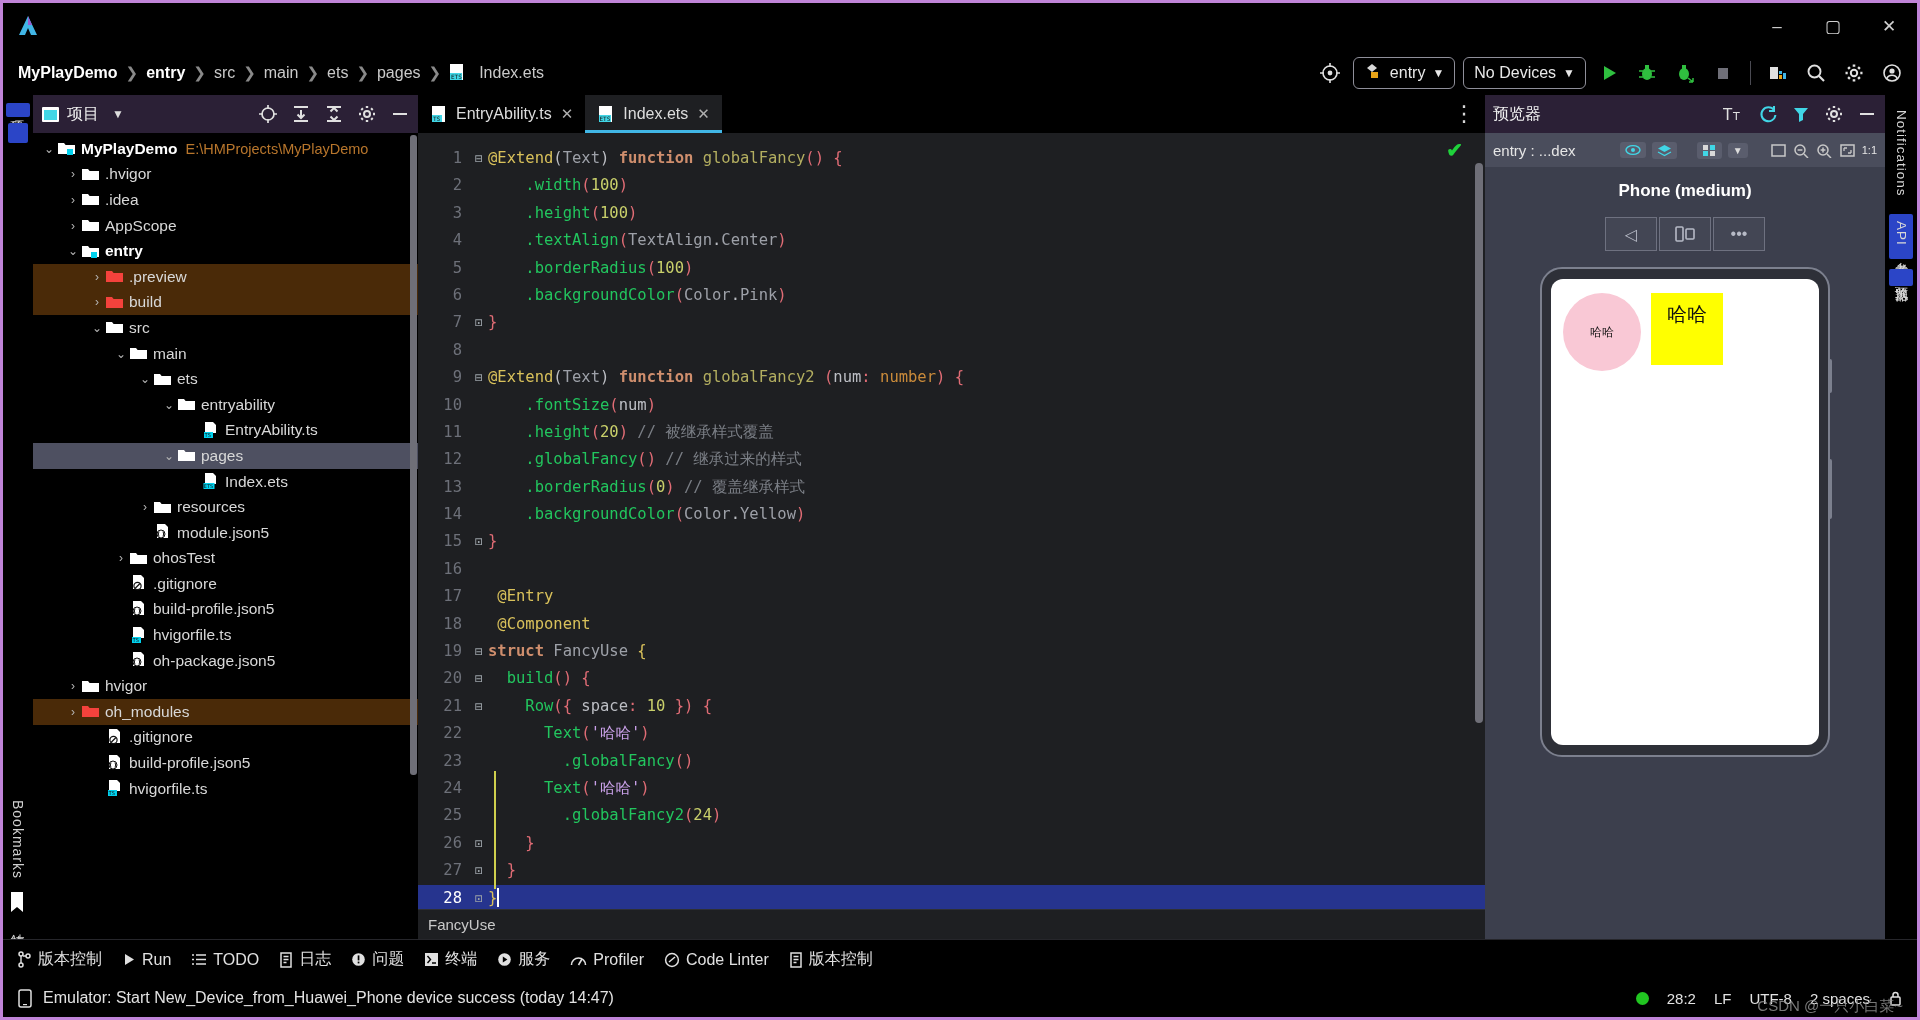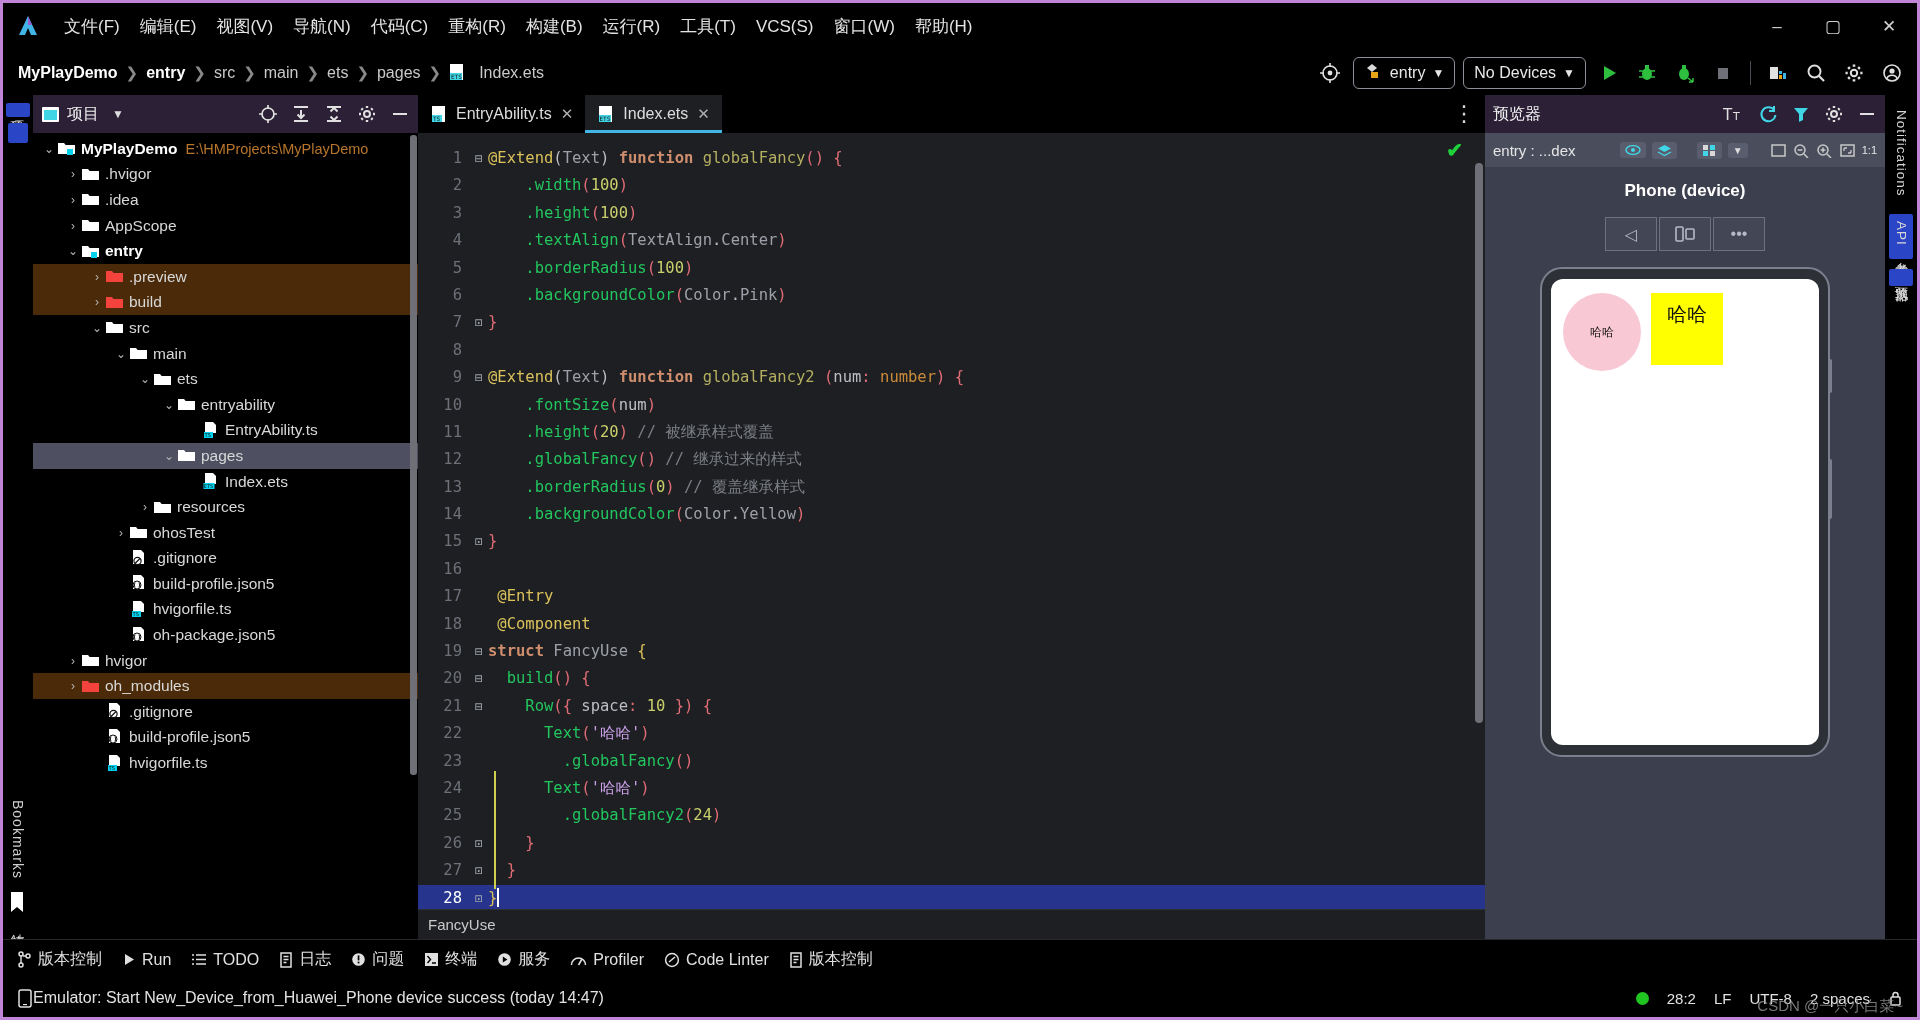--- a/index.html
+++ b/index.html
@@ -188,55 +188,41 @@
   .rtab.blue{ background:#2b45c7; border-radius:2px;}
 
   
   .bottombar {
     height:40px; flex:0 0 40px; background:#000; display:flex; align-items:center;
     padding-left:14px; gap:20px; border-top:1px solid #26262b;
   }
   .bbitem{ display:flex; align-items:center; gap:6px; font-size:16px; color:#e0e0e0;}
   .statusbar{
     height:38px; flex:0 0 38px; background:#000; display:flex; align-items:center;
-    padding:0 14px; font-size:16px; color:#e2e2e2; position:relative;
+    padding:0 14px; gap:10px; font-size:16px; color:#e2e2e2; position:relative;
   }
   .status-right{ margin-left:auto; display:flex; align-items:center; gap:18px; font-size:15px;}
   .green-dot{ width:13px;height:13px;border-radius:50%;background:#21c521;display:inline-block;}
   .watermark{
     position:absolute; right:14px; bottom:1px; font-size:15px; color:#8e8e8e; opacity:.85;
     pointer-events:none;
   }
   svg { display:block; }
 </style>
 </head>
 <body>
 
 <div id="app">
 
   <div class="titlebar">
     <div class="logo">
       <svg width="26" height="26" viewBox="0 0 26 26">
         <path d="M13 2 L22 21 L16 21 L13 14 L10 21 L4 21 Z" fill="#41b6e6"></path>
         <path d="M13 2 L17 11 L13 11 Z" fill="#9a5cd0"></path>
       </svg>
-    </div>
-    <div class="menu-list">
-      <div class="menu-item">文件(F)</div>
-      <div class="menu-item">编辑(E)</div>
-      <div class="menu-item">视图(V)</div>
-      <div class="menu-item">导航(N)</div>
-      <div class="menu-item">代码(C)</div>
-      <div class="menu-item">重构(R)</div>
-      <div class="menu-item">构建(B)</div>
-      <div class="menu-item">运行(R)</div>
-      <div class="menu-item">工具(T)</div>
-      <div class="menu-item">VCS(S)</div>
-      <div class="menu-item">窗口(W)</div>
-      <div class="menu-item">帮助(H)</div>
     </div>
     <div class="win-buttons">
       <div class="win-btn">–</div>
       <div class="win-btn">▢</div>
       <div class="win-btn close">✕</div>
     </div>
   </div>
 
   <div class="navbar">
     <div class="crumbs">
@@ -537,20 +523,31 @@
             </div>
             <div class="trow" style="padding-left: 104px;">
               <span class="chev">›</span>
               <span class="ico">
                 <svg width="19" height="19" viewBox="0 0 19 19">
                   <path d="M1 4h6l1.6 2H18v9H1z" fill="#ffffff"></path>
                 </svg>
               </span>
               <span class="tlabel">resources</span>
             </div>
+            <div class="trow" style="padding-left: 104px;">
+              <span class="chev"></span>
+              <span class="ico">
+                <svg width="19" height="19" viewBox="0 0 19 19">
+                  <path d="M4 1h8l3 3v11H4z" fill="#ffffff"></path>
+                  <circle cx="8" cy="11" r="4" fill="#ffffff" stroke="#111" stroke-width="1"></circle>
+                  <path d="M6 8.5q-1.4 2.5 0 5M10 8.5q1.4 2.5 0 5" stroke="#111" stroke-width="1" fill="none"></path>
+                </svg>
+              </span>
+              <span class="tlabel">module.json5</span>
+            </div>
             <div class="trow" style="padding-left: 80px;">
               <span class="chev">›</span>
               <span class="ico">
                 <svg width="19" height="19" viewBox="0 0 19 19">
                   <path d="M1 4h6l1.6 2H18v9H1z" fill="#ffffff"></path>
                 </svg>
               </span>
               <span class="tlabel">ohosTest</span>
             </div>
             <div class="trow" style="padding-left: 80px;">
@@ -772,21 +769,21 @@
           <span>
             <svg width="17" height="15" viewBox="0 0 17 15">
                 <rect x="2" y="2" width="13" height="11" fill="none" stroke="#c8c8c8" stroke-width="1.5"></rect>
                 <path d="M5 5h3M5 5v3M12 10H9M12 10V7" stroke="#c8c8c8" stroke-width="1.3"></path>
               </svg>
           </span>
           <span style="font-size:11px;">1:1</span>
         </div>
       </div>
       <div class="pv-body">
-        <div class="pv-device-label">Phone (device)</div>
+        <div class="pv-device-label">Phone (medium)</div>
         <div class="pv-ctrl-row">
           <div class="pv-ctrl">◁</div>
           <div class="pv-ctrl">
             <svg width="22" height="18" viewBox="0 0 22 18">
                 <rect x="2" y="2" width="7" height="14" rx="1" fill="none" stroke="#b7bac6" stroke-width="1.6"></rect>
                 <rect x="12" y="4" width="8" height="10" rx="1" fill="none" stroke="#b7bac6" stroke-width="1.6"></rect>
               </svg>
           </div>
           <div class="pv-ctrl">•••</div>
         </div>

